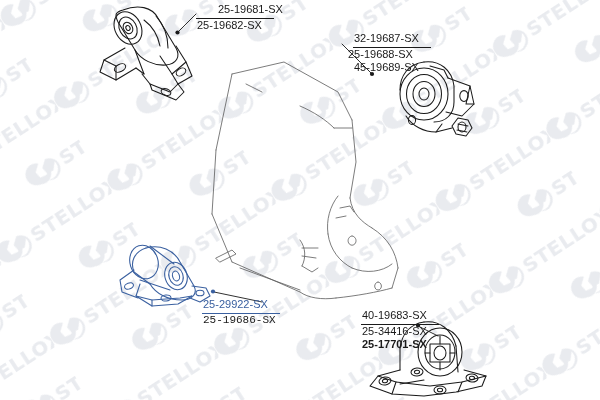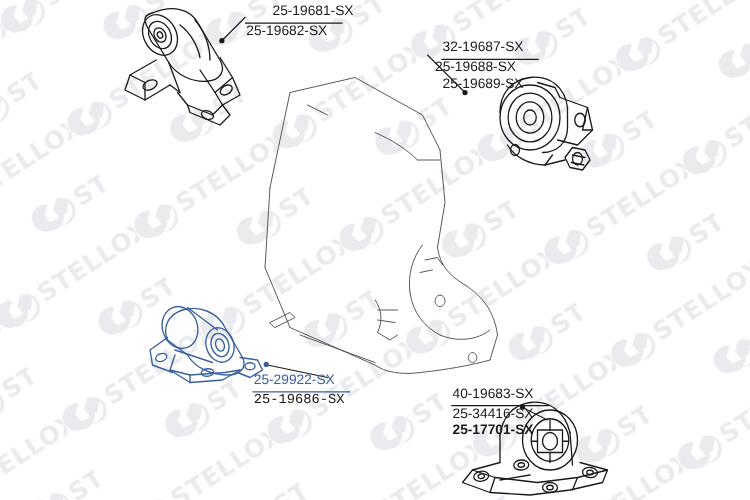--- a/index.html
+++ b/index.html
@@ -238,21 +238,21 @@
     <div>
       <div class="lbl" style="left:185px;top:3px;margin-left:33px;">25-19681-SX</div>
       <div class="rule" style="left:196px;top:18px;width:78px;"></div>
       <div class="lbl" style="left:185px;top:19px;margin-left:12px;">25-19682-SX</div>
     </div>
 
     <div>
       <div class="lbl" style="left:354px;top:32px;">32-19687-SX</div>
       <div class="rule" style="left:353px;top:47px;width:78px;"></div>
       <div class="lbl" style="left:348px;top:48px;text-align:right;">25-19688-SX</div>
-      <div class="lbl" style="left:354px;top:61px;">25-19689-SX</div>
+      <div class="lbl" style="left:354px;top:61px;">45-19689-SX</div>
     </div>
 
     <div>
       <div class="lbl blue" style="left:203px;top:298px;">25-29922-SX</div>
       <div class="rule blue" style="left:202px;top:313px;width:78px;"></div>
       <div class="lbl" style="left:203px;top:314px;font-family:Liberation Mono, monospace;">25-19686-SX</div>
     </div>
 
     <div>
       <div class="lbl" style="left:362px;top:309px;">40-19683-SX</div>

